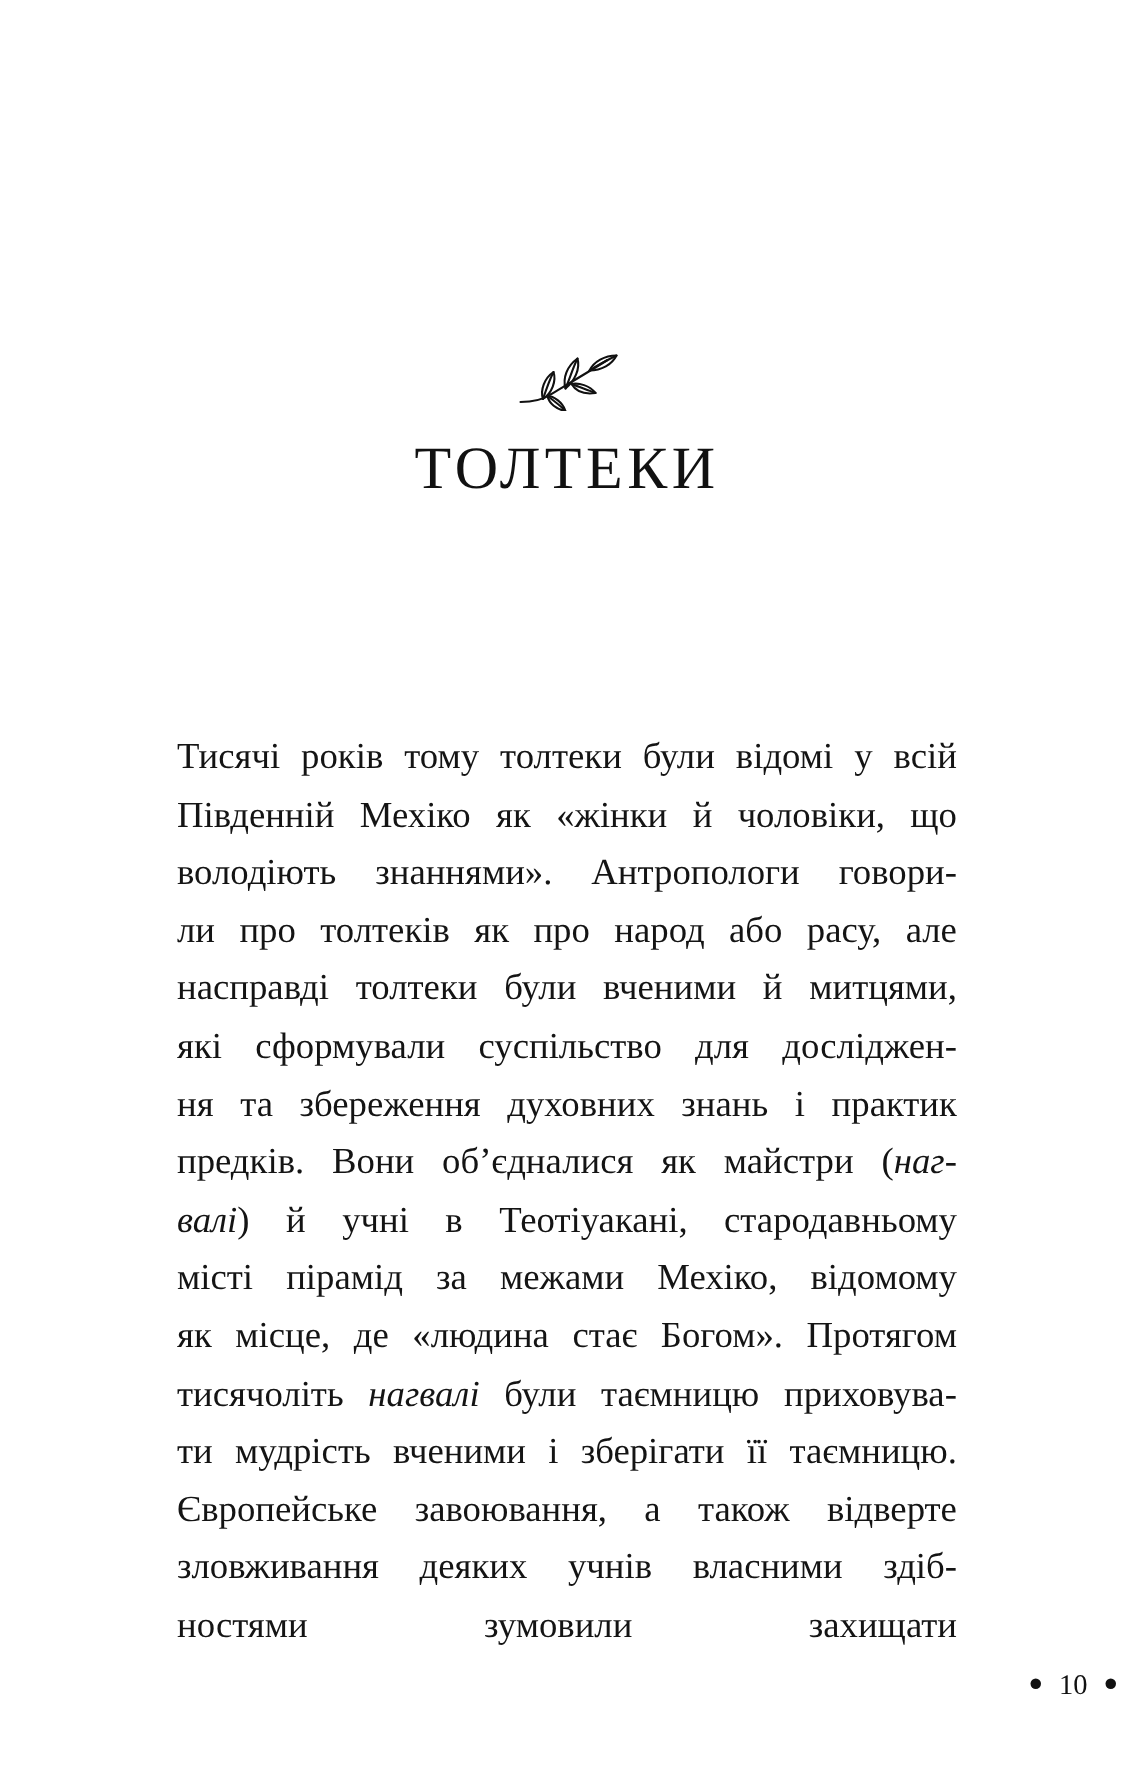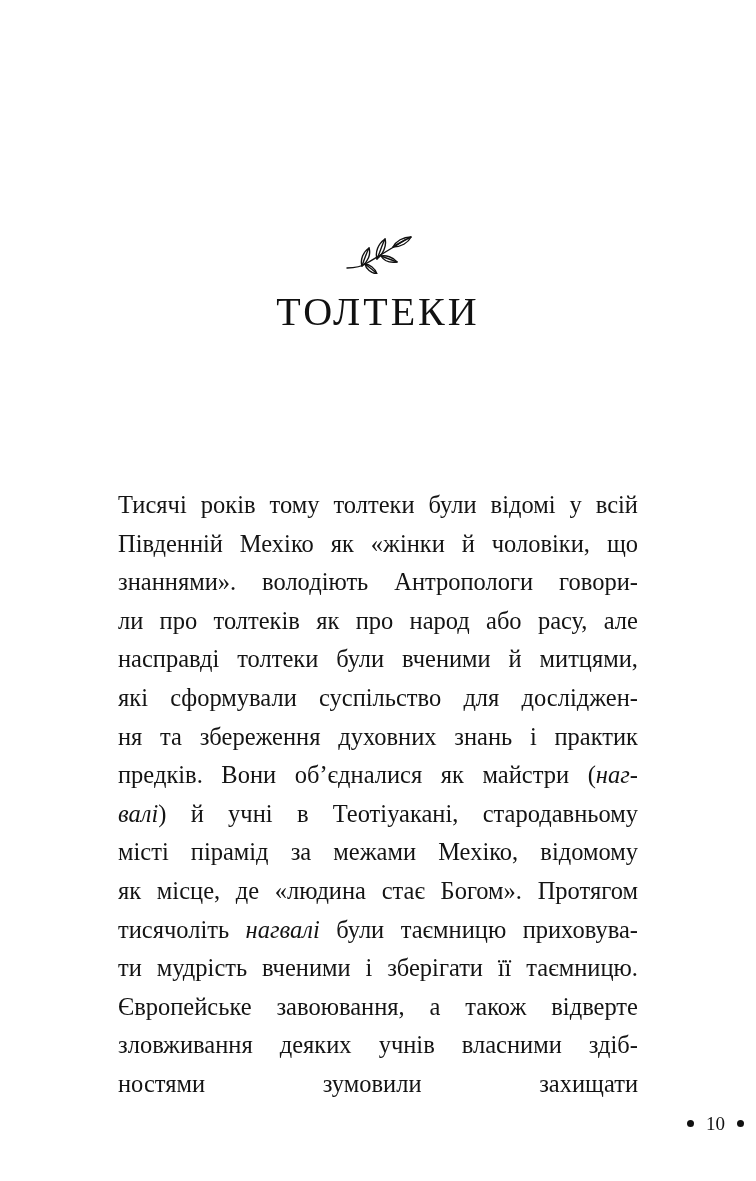--- a/index.html
+++ b/index.html
@@ -129,22 +129,22 @@
         <span><span>Мехіко</span></span>
         <span><span>як</span></span>
         <span><span>«жінки</span></span>
         <span><span>й</span></span>
         <span><span>чоловіки,</span></span>
         <span><span>що</span></span>
       </div>
     </div>
     <div class="line">
       <div class="jwrap">
+        <span><span>володіють</span></span>
         <span><span>знаннями».</span></span>
-        <span><span>володіють</span></span>
         <span><span>Антропологи</span></span>
         <span><span>говори-</span></span>
       </div>
     </div>
     <div class="line">
       <div class="jwrap">
         <span><span>ли</span></span>
         <span><span>про</span></span>
         <span><span>толтеків</span></span>
         <span><span>як</span></span>

